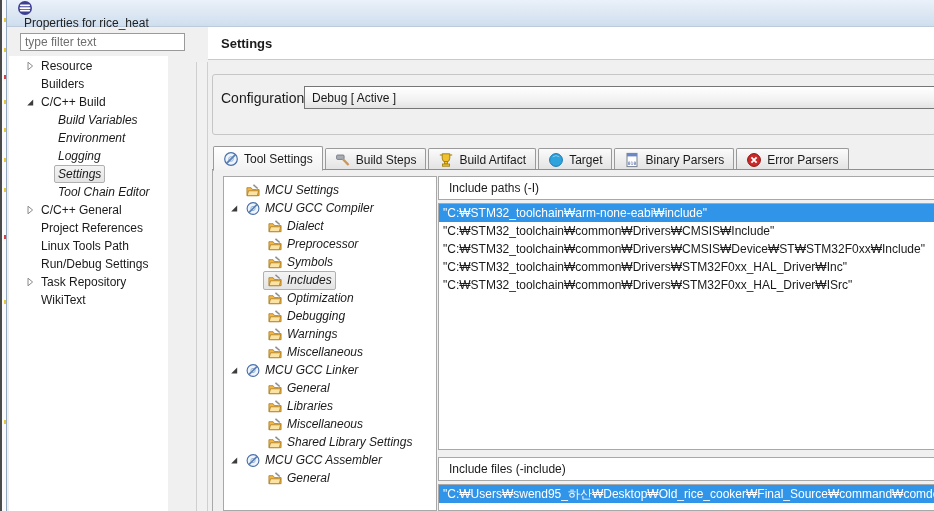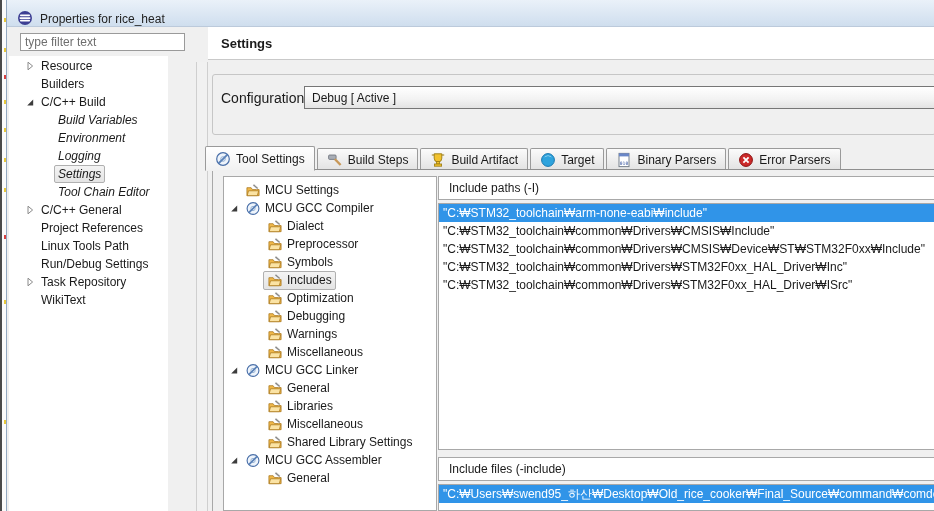--- a/index.html
+++ b/index.html
@@ -10,22 +10,22 @@
   
   #edge { position:absolute; left:0; top:0; width:6px; height:511px;
     background:#fbfbfb; border-left:2px solid #4a4a4a; }
   #edge .dot { position:absolute; left:2px; width:3px; height:4px; }
 
   
   #dialog { position:absolute; left:6px; top:0; right:0; bottom:0;
     background:#f0f0f0; border-left:1px solid #93a8c0; }
 
   #titlebar { position:absolute; left:0; top:0; right:0; height:27px;
-    background:linear-gradient(#eaf1f9,#cfdeee); display:flex; align-items:flex-end;
-    padding-left:10px; border-bottom:1px solid #bccadb; }
+    background:linear-gradient(#eaf1f9,#cfdeee); display:flex; align-items:flex-start;
+    padding-left:10px; border-bottom:1px solid #bccadb;flex-direction:column; }
   #titlebar .ttl { margin-left:7px; font-size:12px; color:#222; }
 
   
   #filter { position:absolute; left:13px; top:33px; width:165px; height:18px;
     border:1px solid #9a9a9a; background:#fff; font-family:"Liberation Sans",sans-serif;
     font-size:12px; padding:0 4px; color:#333; }
   #filter::placeholder { color:#6e6e6e; opacity:1; }
   #sidebar-tree { position:absolute; left:2px; top:56px; width:159px; bottom:0; background:#fff; padding-top:1px; }
   #sidebar-sb { position:absolute; left:189px; top:62px; width:12px; bottom:0;
     background:#f1f1f1; border-left:1px solid #cfcfcf; border-right:1px solid #cfcfcf; }
@@ -44,21 +44,21 @@
 
   
   #cfg-group { position:absolute; left:205px; top:74px; right:-2px; height:61px;
     border:1px solid #c6c6c6; border-radius:3px; }
   #cfg-label { position:absolute; left:8px; top:15px; font-size:14px; }
   #cfg-combo { position:absolute; left:91px; top:11px; right:0; height:23px;
     border:1px solid #767676; background:linear-gradient(#ffffff,#f2f2f2 60%,#e3e3e3);
     display:flex; align-items:center; padding-left:7px; font-size:12px; }
 
   
-  #tabbar { position:absolute; left:198px; top:145px; right:0; height:25px;
+  #tabbar { position:absolute; left:206px; top:145px; right:0; height:25px;
     display:flex; align-items:flex-end; }
   .tab { display:flex; align-items:center; gap:5px; height:22px; padding:0 9px;
     border:1px solid #9a9a9a; border-bottom:none; border-radius:2px 2px 0 0;
     background:linear-gradient(#fbfbfb,#e2e2e2); margin-right:2px; font-size:12px;
     white-space:nowrap; cursor:default; }
   .tab.active { height:25px; background:linear-gradient(#ffffff,#f2f2f2);
     position:relative; z-index:3; margin-bottom:-1px; border-bottom:1px solid #f0f0f0; }
   .tab .ticon { width:16px; height:16px; display:inline-flex; }
   .tab .ticon svg { width:16px; height:16px; }
 
@@ -66,21 +66,21 @@
   #tab-content { position:absolute; left:205px; top:169px; right:0; bottom:0;
     background:#f0f0f0; border-left:1px solid #a8a8a8; border-top:1px solid #8f8f8f; }
 
   
   #tool-tree { position:absolute; left:216px; top:176px; width:214px; bottom:0;
     background:#fff; border:1px solid #a8a8a8; padding-top:4px; overflow:hidden; }
   #tool-tree .lvl1 { padding-left:3px; }
   #tool-tree .lvl2 { padding-left:39px;text-align:right; }
   .tree-row .nicon { width:17px; flex:0 0 17px; display:inline-flex; margin-right:3px; }
   .tree-row .nicon svg { width:16px; height:15px; }
-  .tree-row .lab.boxsel { display:inline-flex; align-items:center; }
+  .tree-row .lab.boxsel { display:inline-flex; align-items:center;font-style:italic; }
 
   
   .grp-header { position:absolute; right:-2px; height:24px; background:#fff;
     border:1px solid #a8a8a8; display:flex; align-items:center; padding-left:10px; font-size:12px; }
   .listbox { position:absolute; right:-2px; background:#fff; border:1px solid #a8a8a8; overflow:hidden; }
   .list-item { height:18px; line-height:18px; padding-left:4px; white-space:nowrap;
     overflow:hidden; font-size:12px; cursor:default; }
   .list-item.sel { background:#3094e8; color:#fff; }
 
   #inc-paths-header { left:431px; top:176px; }

